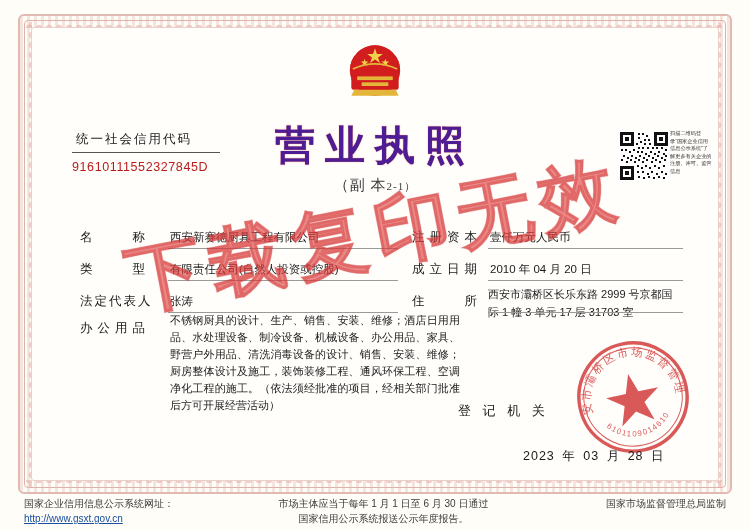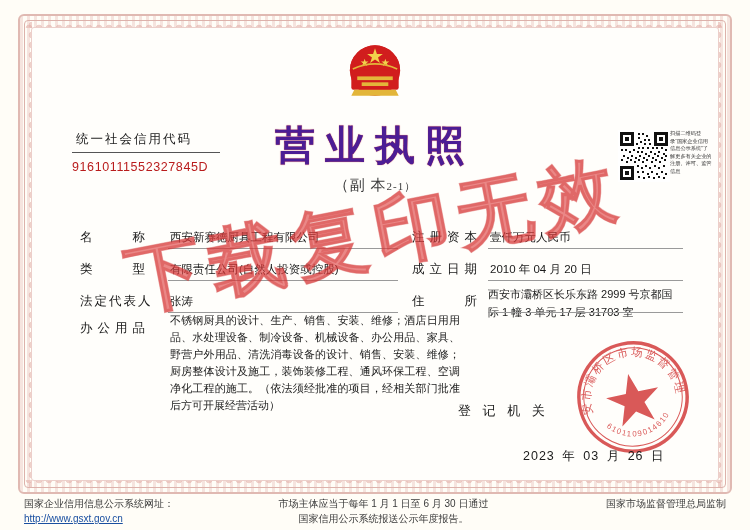--- a/index.html
+++ b/index.html
@@ -455,21 +455,21 @@
         <textPath href="#arcBot" startOffset="50%" text-anchor="middle">6101109014610</textPath>
       </text>
     </svg>
   </div>
 
   <div class="date-row">
     <span class="num">2023</span>
     <span>年</span>
     <span class="num">03</span>
     <span>月</span>
-    <span class="num">26</span>
+    <span class="num">28</span>
     <span>日</span>
   </div>
 
   <div class="watermark">下载复印无效</div>
 
   <div class="footer">
     <div class="footer-left">
       <div>国家企业信用信息公示系统网址：</div>
       <div style="color:#1a4fa0;text-decoration:underline;">http://www.gsxt.gov.cn</div>
     </div>

